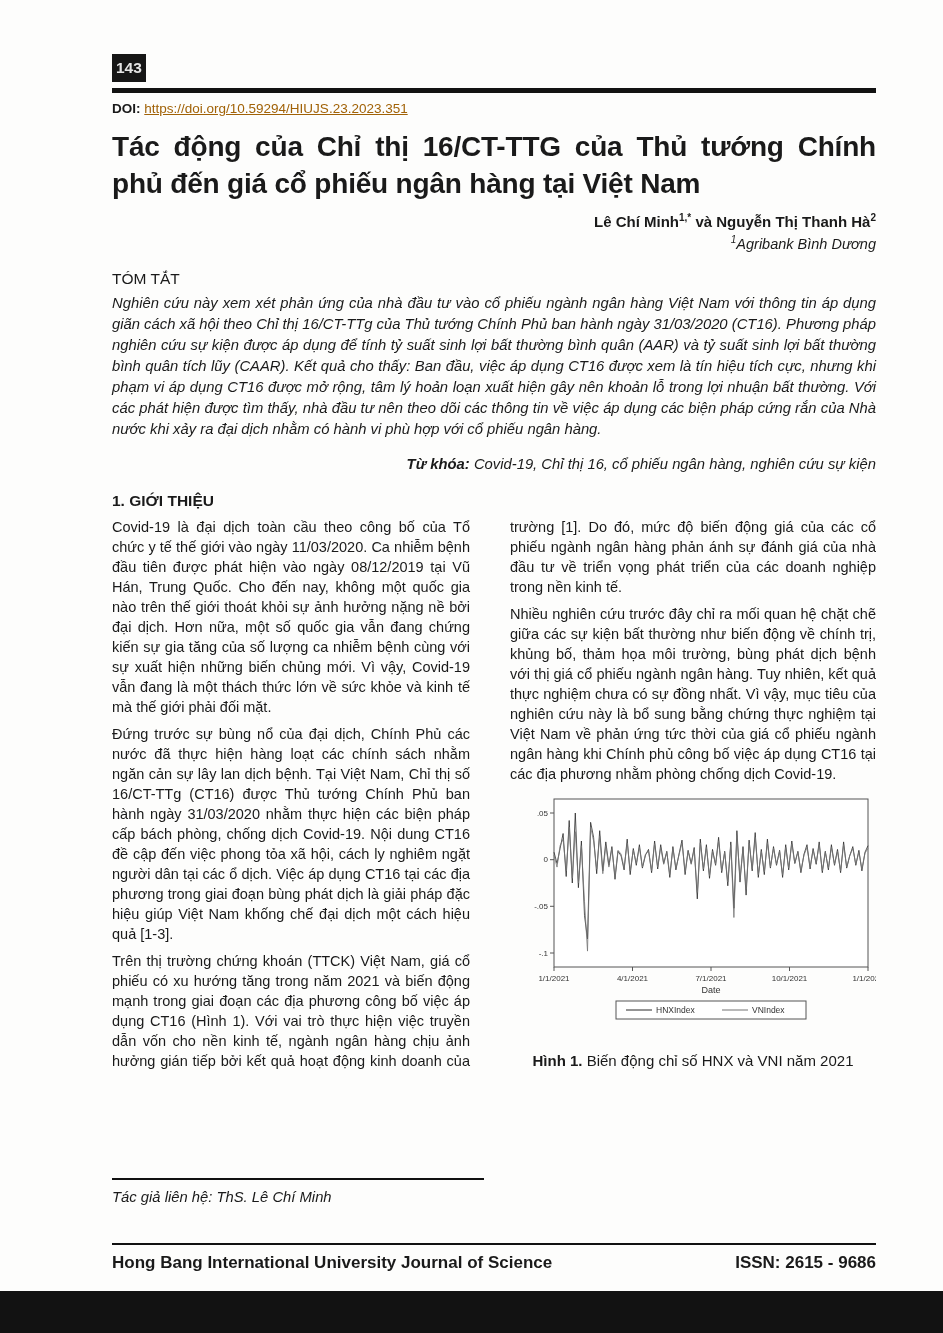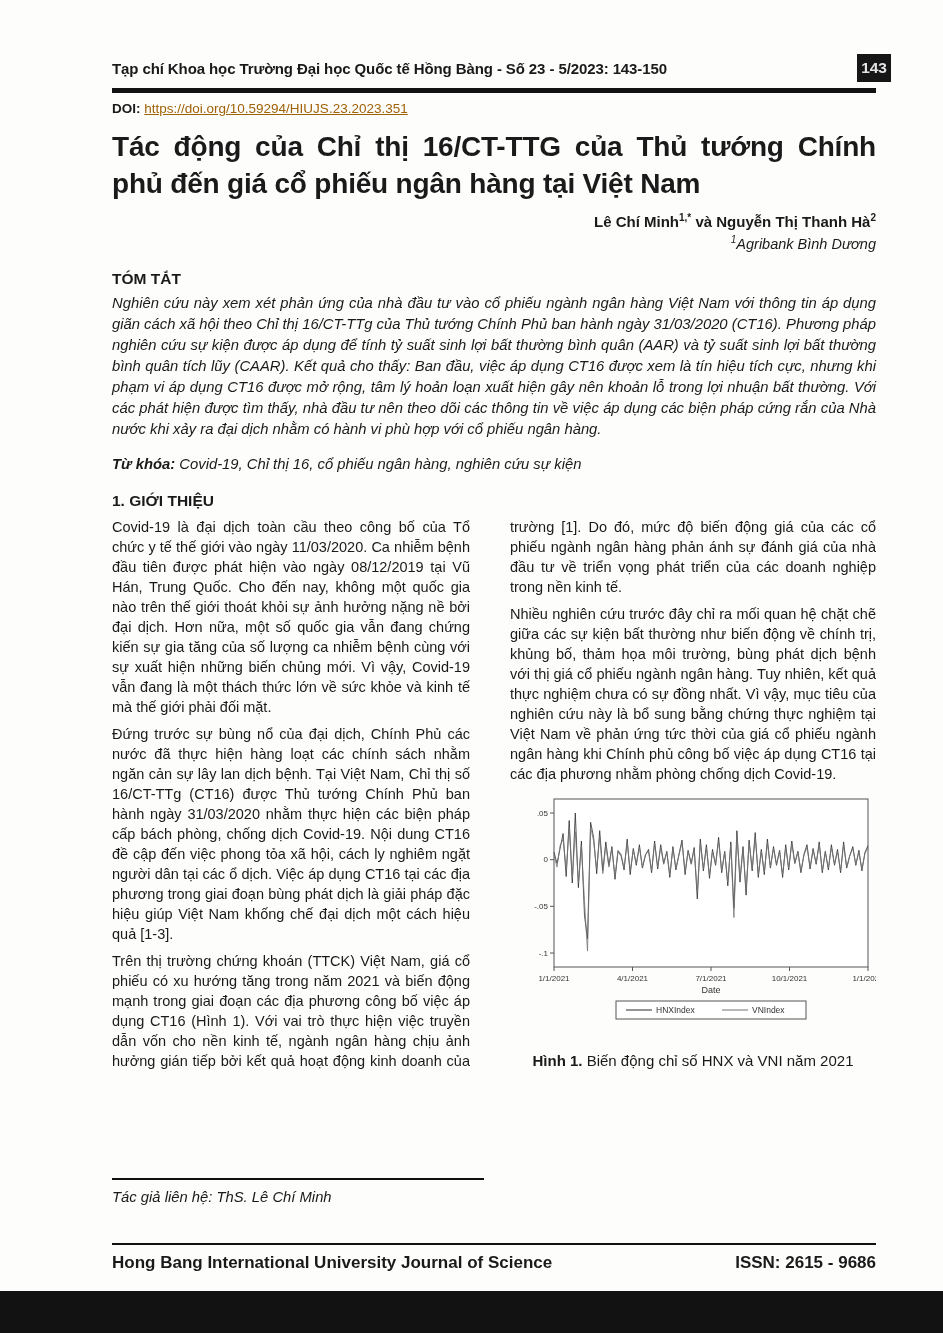--- a/index.html
+++ b/index.html
@@ -23,24 +23,24 @@
   .doi-link { color: #a16207; text-decoration: underline; }
 
   h1.title { margin: 12px 0 0 0; font-size: 28px; font-weight: bold; line-height: 37px;
     text-align: justify; letter-spacing: -0.2px; }
 
   .authors-block { margin-top: 10px; text-align: right; }
   .authors-line { font-size: 15px; font-weight: bold; }
   sup { font-size: 10px; }
   .affil { font-size: 14.5px; font-style: italic; line-height: 20px; }
 
-  h2.abstract-heading { margin: 16px 0 0 0; font-size: 15.5px; font-weight: bold; }
+  h2.abstract-heading { margin: 16px 0 0 0; font-size: 15.5px; font-weight: normal; }
   p.abstract-body { margin: 5px 0 0 0; font-size: 14.8px; font-style: italic;
     text-align: justify; line-height: 21px; }
-  p.keywords { margin: 16px 0 0 0; font-size: 14.8px; font-style: italic; }
+  p.keywords { margin: 16px 0 0 0; font-size: 14.8px; font-style: italic; text-align: right; }
   .kw-label { font-weight: bold; }
 
   h2.section-heading { margin: 20px 0 0 0; font-size: 15.5px; font-weight: bold; }
 
   .columns { margin-top: 7px; display: flex; gap: 40px; height: 556px; overflow: hidden; }
   .col { width: 370px; font-size: 14.5px; line-height: 20px; text-align: justify; }
   .col p { margin: 0 0 7px 0; }
 
   figure.figure { margin: 2px 0 0 0; }
   svg#chart-svg { display: block; margin: 0 auto; }
@@ -62,21 +62,20 @@
   .bottom-bar { position: absolute; left: 0; bottom: 0; width: 943px; height: 42px;
     background: #121212; }
 </style>
 </head>
 <body>
 
 <div class="page">
   <div class="content">
 
     <header class="header-row">
-      <div class="journal-line">Tạp chí Khoa học Trường Đại học Quốc tế Hồng Bàng - Số 23 - 5/2023: 143-150</div>
       <div class="page-badge">143</div>
     </header>
     <div class="top-rule"></div>
 
     <div class="doi-line">
       <span class="doi-label">DOI:</span>
       <a class="doi-link" href="#">https://doi.org/10.59294/HIUJS.23.2023.351</a>
     </div>
 
     <h1 class="title">Tác động của Chỉ thị 16/CT-TTG của Thủ tướng Chính phủ đến giá cổ phiếu ngân hàng tại Việt Nam</h1>

